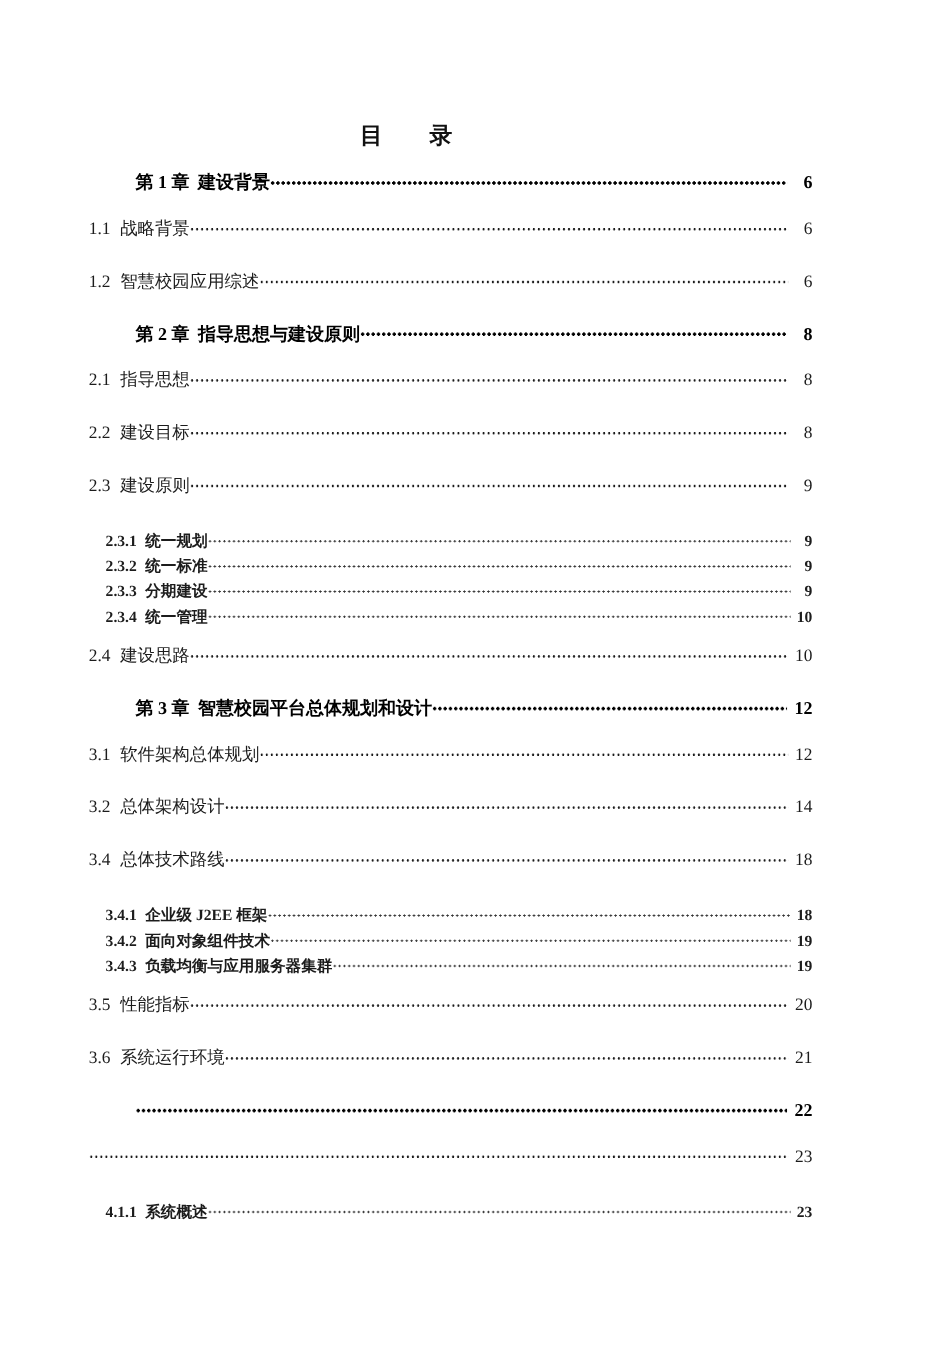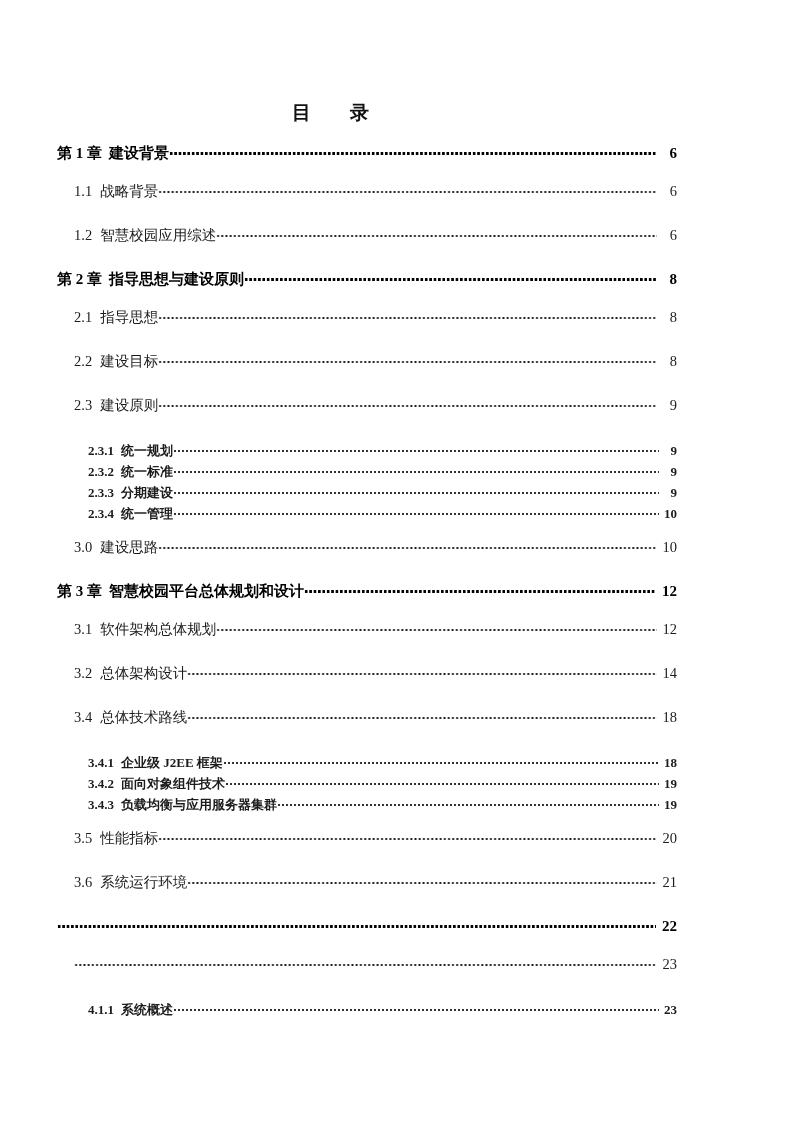--- a/index.html
+++ b/index.html
@@ -14,21 +14,21 @@
     background: #ffffff;
     margin: 0 auto;
     overflow: hidden;
     font-family: "Liberation Serif", "DejaVu Serif", serif;
     color: #000000;
   }
 
   .toc-title {
     position: absolute;
     top: 100px;
-    left: 4px;
+    left: 12px;
     width: 653px;
     text-align: center;
     font-size: 19px;
     font-weight: bold;
     letter-spacing: 10px;
     text-indent: 10px;
     font-family: "Liberation Serif", "DejaVu Serif", serif;
     color: #111111;
   }
 
@@ -83,21 +83,21 @@
   .toc-page {
     flex: 0 0 auto;
     text-align: right;
     padding-left: 1px;
   }
 
   
   .lvl1 {
     font-size: 15px;
     font-weight: bold;
-    padding-left: 57px;
+    padding-left: 113px;
     height: 38px;
     line-height: 26px;
   }
   .lvl1 .toc-num { padding-right: 7px; }
   .lvl1 .toc-leader::after {
     height: 3px;
     bottom: 0.2em;
     background-image: radial-gradient(circle, #000000 1.35px, rgba(0,0,0,0) 1.55px);
     background-size: 4.4px 3px;
   }
@@ -226,21 +226,21 @@
       <div class="toc-row lvl3">
         <span class="toc-label">
           <span class="toc-num">2.3.4</span>
           <span class="toc-text">统一管理</span>
         </span>
         <span class="toc-leader"></span>
         <span class="toc-page">10</span>
       </div>
       <div class="toc-row lvl2 gap-before-md">
         <span class="toc-label">
-          <span class="toc-num">3.0</span>
+          <span class="toc-num">2.4</span>
           <span class="toc-text">建设思路</span>
         </span>
         <span class="toc-leader"></span>
         <span class="toc-page">10</span>
       </div>
       <div class="toc-row lvl1">
         <span class="toc-label">
           <span class="toc-num">第 3 章</span>
           <span class="toc-text">智慧校园平台总体规划和设计</span>
         </span>

